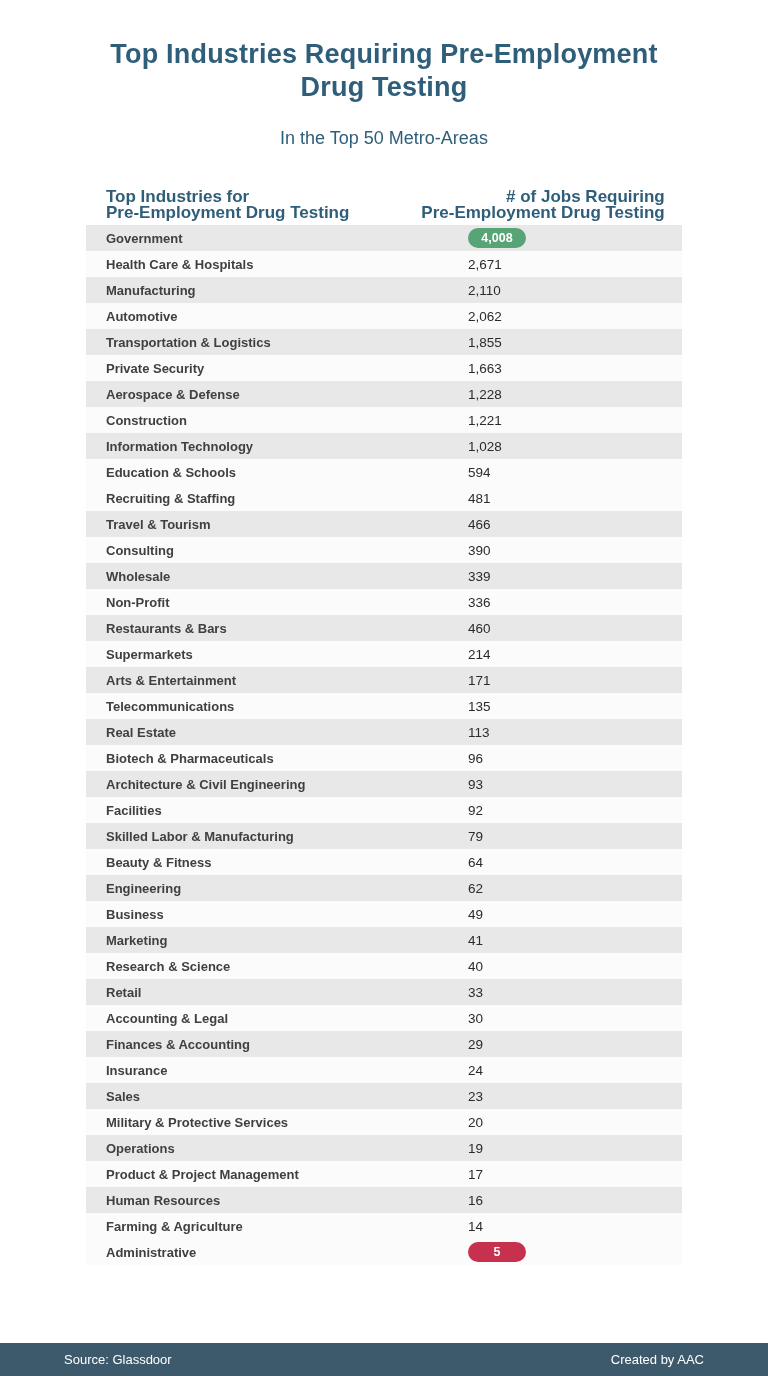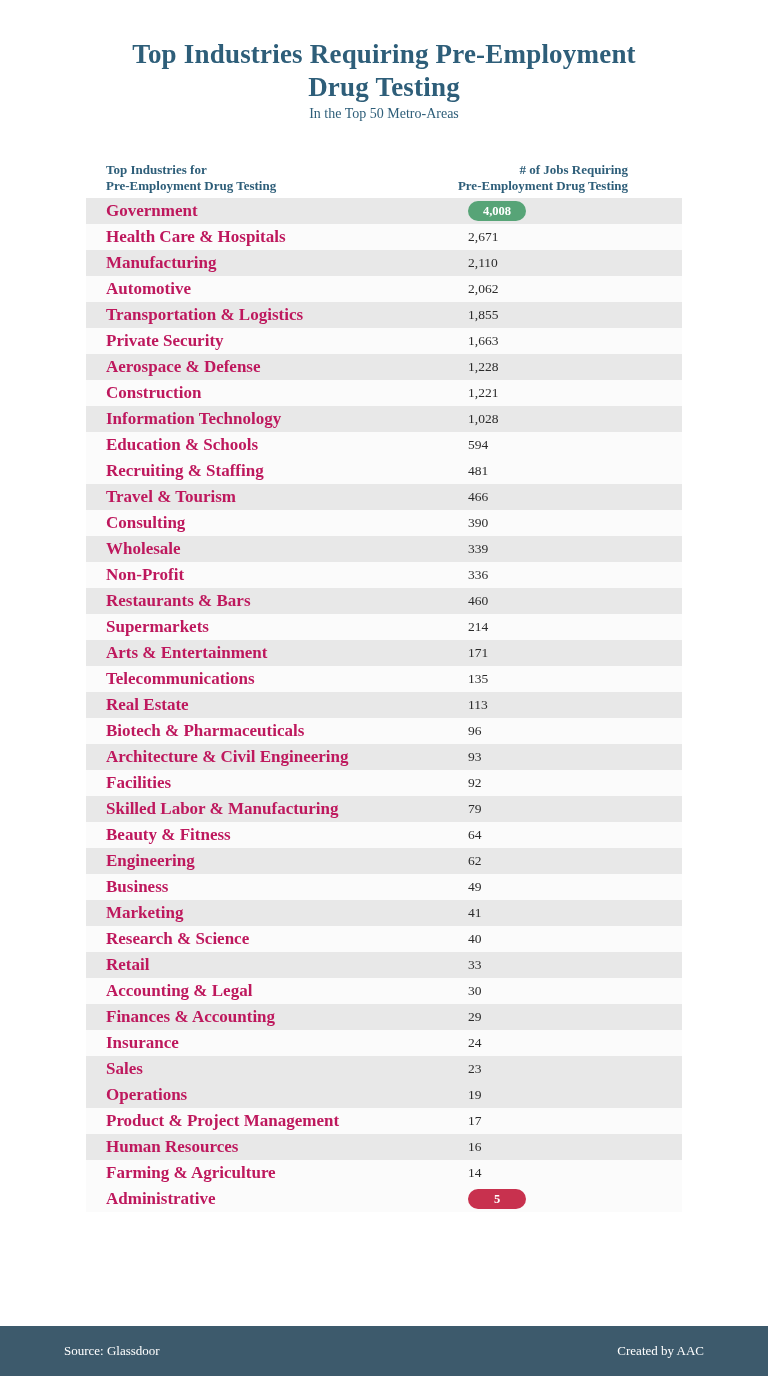--- a/index.html
+++ b/index.html
@@ -1,48 +1,48 @@
 <!DOCTYPE html>
 <html style="--accent: #2e5e79; --green: #57a477; --red: #c8314e; --stripe: #e8e8e8; --rowAlt: #fbfbfb; --footerBg: #3d5a6c;"><head>
 <meta charset="utf-8">
 <style>
   html, body { margin: 0; padding: 0; background: #ffffff; }
   .page {
     position: relative;
     width: 768px;
     height: 1376px;
     background: #ffffff;
-    font-family: Liberation Serif, serif;
+    font-family: Liberation Sans, sans-serif;
     overflow: hidden;
   }
   .title {
     margin: 38px auto 0;
     width: 680px;
     text-align: center;
     color: var(--accent);
     font-size: 27px;
     line-height: 33px;
     font-weight: 800;
     letter-spacing: 0.2px;
   }
   .subtitle {
-    margin: 2px auto 0;
+    margin: 24px auto 0;
     text-align: center;
     color: var(--accent);
-    font-size: 14px;
+    font-size: 18px;
     font-weight: 400;
   }
   .content { width: 596px; margin: 0 auto; }
   .thead {
     position: relative;
     margin-top: 40px;
     height: 32px;
     margin-bottom: 4px;
     color: var(--accent);
-    font-size: 13px;
+    font-size: 17px;
     font-weight: 700;
     line-height: 16px;
   }
   .thead .col1 { padding-left: 20px; }
   .thead .col2 {
     position: absolute;
     top: 0;
     left: 457px;
     transform: translateX(-50%);
     text-align: right;
@@ -53,23 +53,23 @@
     position: relative;
     height: 26px;
     background: var(--rowAlt);
   }
   .row.stripe { background: var(--stripe); }
   .row .label {
     position: absolute;
     left: 20px;
     top: 50%;
     transform: translateY(-50%);
-    font-size: 17px;
+    font-size: 13px;
     font-weight: 700;
-    color: #be185d;
+    color: #404040;
     white-space: nowrap;
   }
   .row .value {
     position: absolute;
     left: 382px;
     top: 0;
     width: 150px;
     height: 100%;
     display: flex;
     align-items: center;
@@ -89,21 +89,21 @@
     text-align: center;
     box-sizing: content-box;
   }
   .pill.green { background: var(--green); }
   .pill.red { background: var(--red); }
   .footer {
     position: absolute;
     left: 0;
     right: 0;
     bottom: 0;
-    height: 50px;
+    height: 33px;
     background: var(--footerBg);
     color: #ffffff;
     font-size: 13px;
     display: flex;
     align-items: center;
     justify-content: space-between;
     padding: 0 64px;
   }
 </style>
 </head>
@@ -296,20 +296,24 @@
   <div class="row">
     <span class="label">Insurance</span>
     <span class="value">24</span>
   </div>
 
   <div class="row stripe">
     <span class="label">Sales</span>
     <span class="value">23</span>
   </div>
 
+  <div class="row">
+    <span class="label">Military &amp; Protective Services</span>
+    <span class="value">20</span>
+  </div>
 
   <div class="row stripe">
     <span class="label">Operations</span>
     <span class="value">19</span>
   </div>
 
   <div class="row">
     <span class="label">Product &amp; Project Management</span>
     <span class="value">17</span>
   </div>

